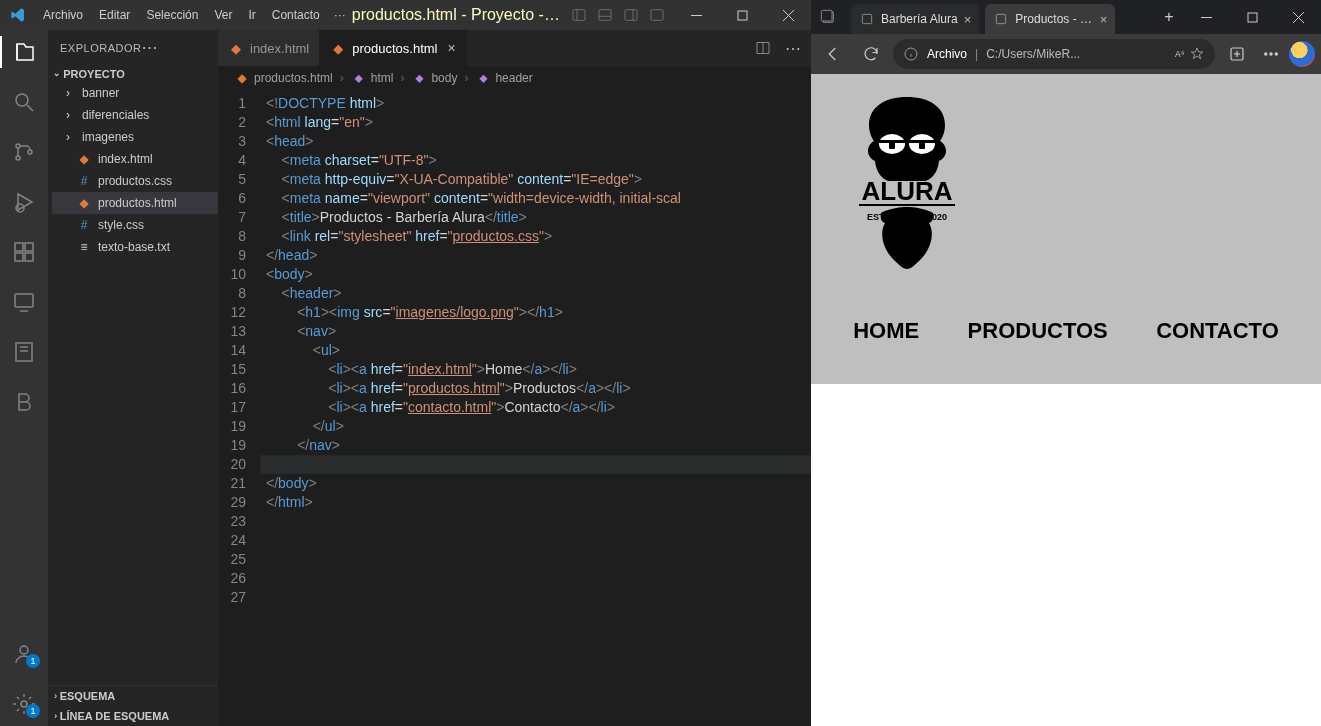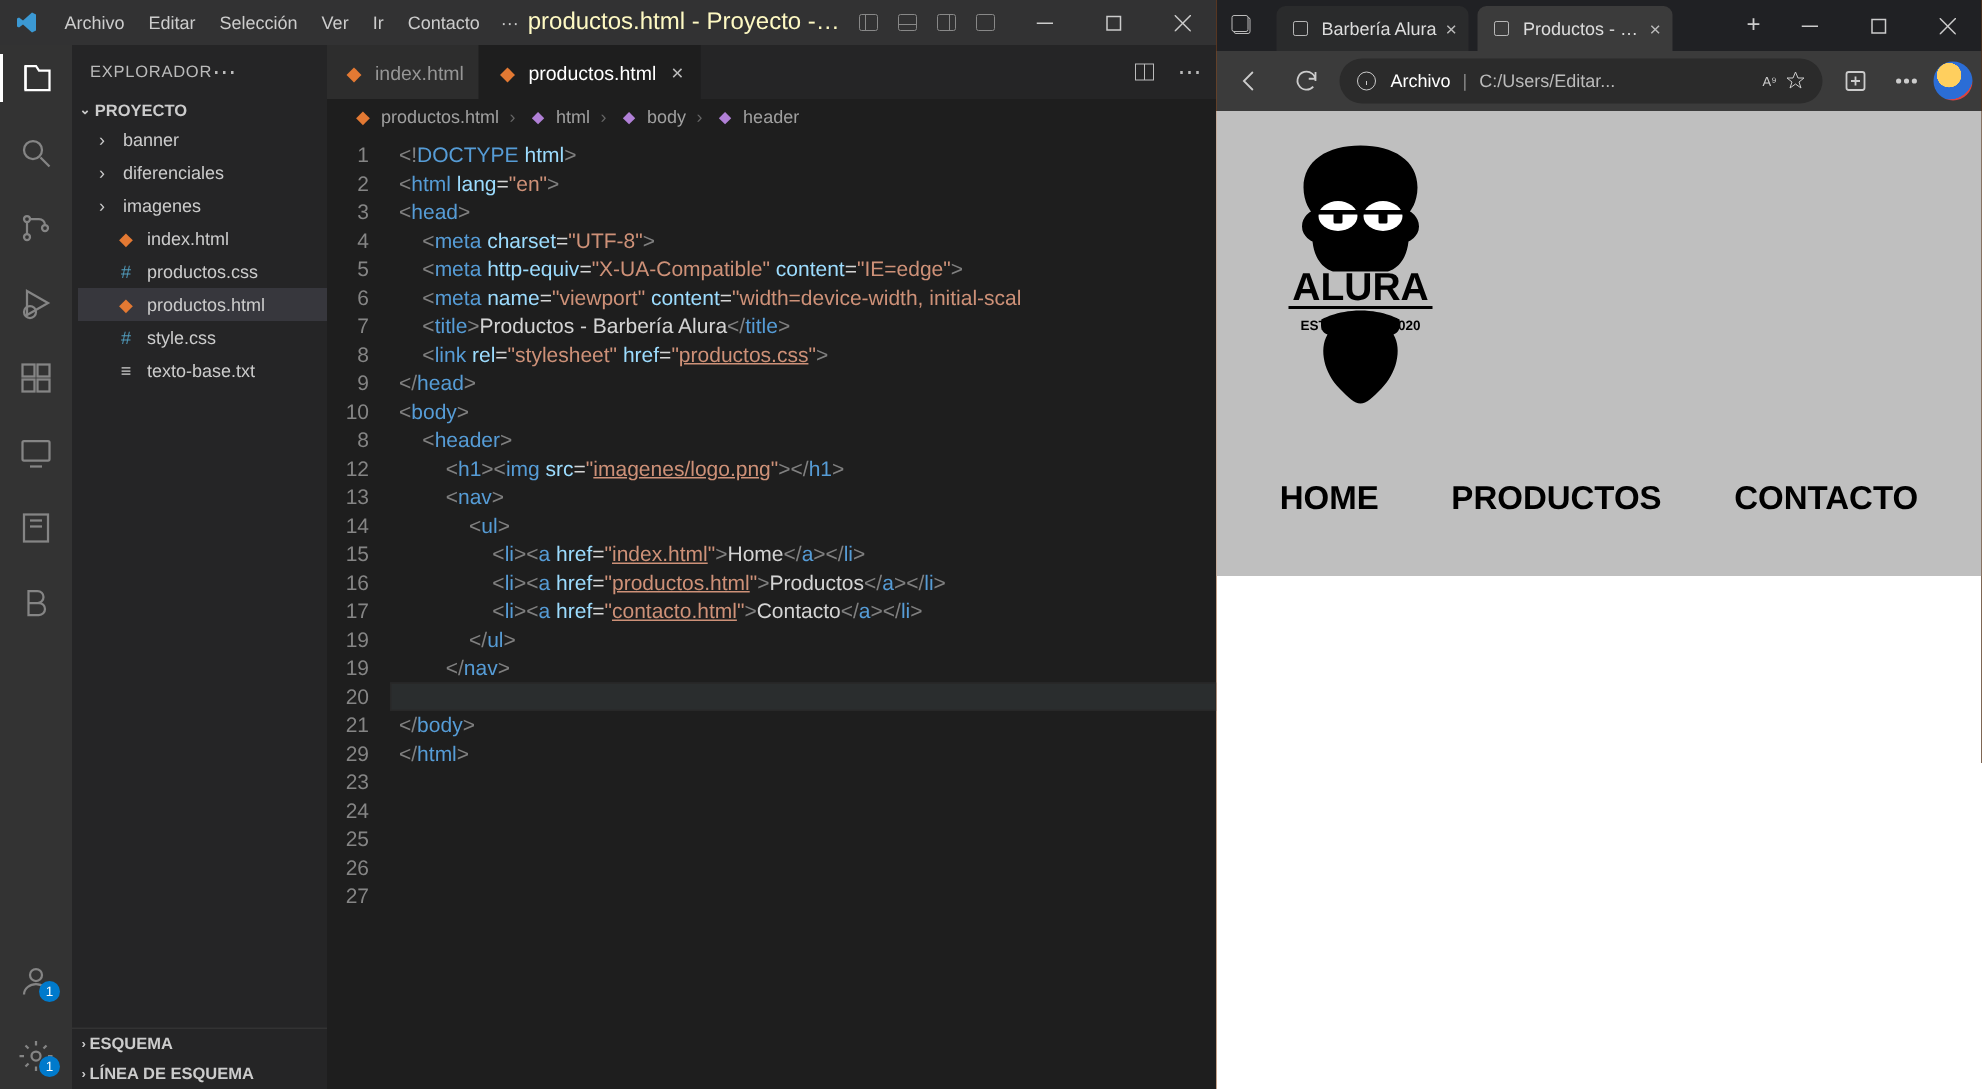--- a/index.html
+++ b/index.html
@@ -55,21 +55,21 @@
 .breadcrumb{height:24px;display:flex;align-items:center;padding-left:16px;font-size:12px;color:#a0a0a0;gap:4px}
 .breadcrumb .sep{color:#666;margin:0 3px}
 .breadcrumb .fi{font-size:12px}
 .bc-icon{color:#b180d7}
 .code{flex:1;display:flex;font-family:Consolas,monospace;font-size:14px;line-height:19px;overflow:hidden}
 .gutter{width:42px;text-align:right;color:#858585;padding:4px 14px 0 0;background:#1e1e1e}
 .lines{flex:1;padding:4px 0 0 6px;white-space:pre;color:#d4d4d4;position:relative;overflow:hidden}
 .lines .hl{position:absolute;left:0;right:0;height:19px;background:#2a2d2e;border:1px solid #282828}
 .t-tag{color:#569cd6}.t-brk{color:#808080}.t-attr{color:#9cdcfe}.t-str{color:#ce9178}.t-doc{color:#569cd6}
 .underline{text-decoration:underline}
-.browser{width:510px;height:726px;background:#f97316;display:flex;flex-direction:column}
+.browser{width:510px;height:726px;background:#000000;display:flex;flex-direction:column}
 .br-titlebar{height:34px;background:#202124;display:flex;align-items:center}
 .br-tabicon{width:34px;display:flex;justify-content:center;align-items:center}
 .br-tabicon svg{width:16px;height:16px;stroke:#bbb;fill:none}
 .br-tabs{flex:1;display:flex;align-items:flex-end;height:34px;gap:0}
 .br-tab{height:30px;background:#3b3b3b;border-radius:6px 6px 0 0;display:flex;align-items:center;padding:0 8px;gap:6px;font-size:12px;color:#ddd;max-width:130px;margin-left:6px;min-width:0}
 .br-tab.inactive{background:#2a2b2c}
 .br-tab .favicon{width:16px;height:16px;display:inline-flex;align-items:center;justify-content:center}
 .br-tab .favicon svg{width:14px;height:14px;stroke:#ccc;fill:none}
 .br-tab .tlabel{white-space:nowrap;overflow:hidden;text-overflow:ellipsis;flex:1}
 .br-tab .tclose{font-size:13px;color:#bbb}
@@ -410,21 +410,21 @@
         </svg>
       </div>
     <div class="addr">
       <svg viewBox="0 0 24 24">
           <circle cx="12" cy="12" r="9"></circle>
           <line x1="12" y1="8" x2="12" y2="8"></line>
           <line x1="12" y1="12" x2="12" y2="16"></line>
         </svg>
       <span class="addrlabel">Archivo</span>
       <span style="color:#888">|</span>
-      <span class="addrpath">C:/Users/Editar...</span>
+      <span class="addrpath">C:/Users/MikeR...</span>
       <div class="adr-right">
         <svg viewBox="0 0 24 24">
             <text x="3" y="17" font-size="13" fill="#ccc" stroke="none">A⁹</text>
           </svg>
         <svg viewBox="0 0 24 24">
             <path d="M12 3l2.5 6h6l-5 4 2 6-5.5-4-5.5 4 2-6-5-4h6z"></path>
           </svg>
       </div>
     </div>
     <div class="tb-right">

